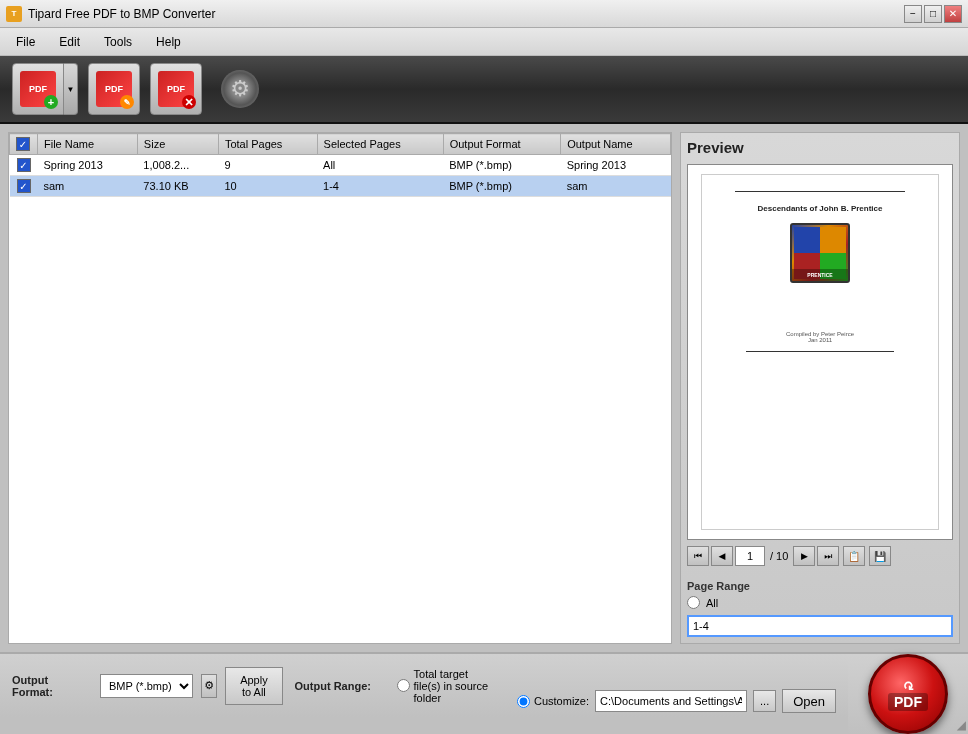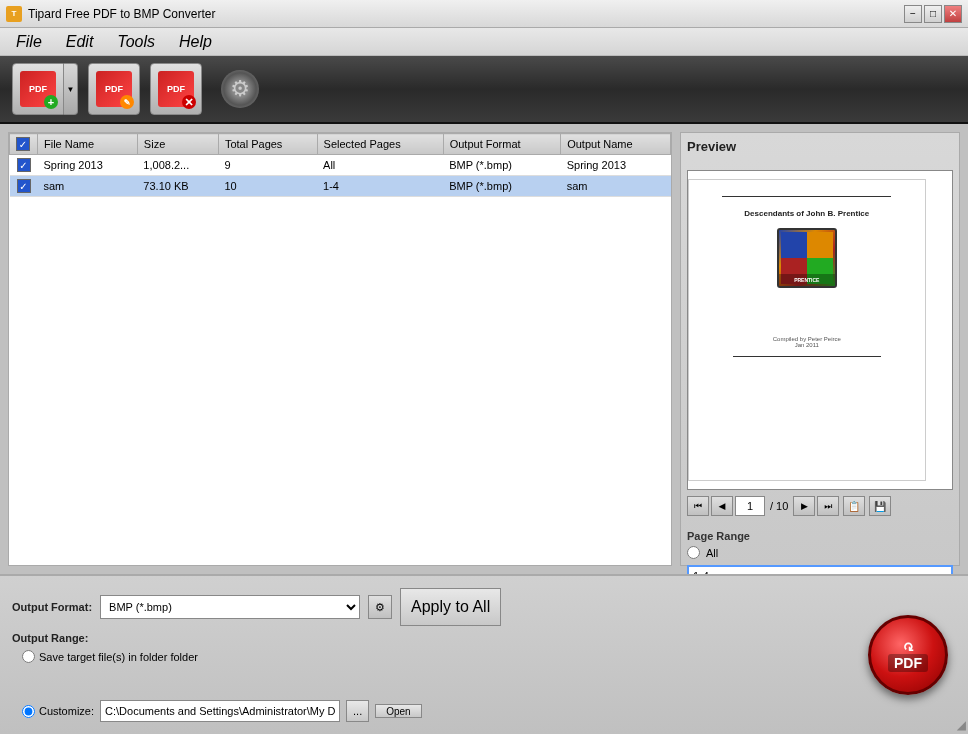--- a/index.html
+++ b/index.html
@@ -46,22 +46,21 @@
       height: 28px;
       background: linear-gradient(to bottom, #e8e8e8, #d5d5d5);
       display: flex;
       align-items: center;
       padding: 0 4px;
       border-bottom: 1px solid #bbb;
     }
     .menu-item {
       padding: 4px 12px;
       cursor: pointer;
-      font-size: 16px;
-      font-style: italic;
+      font-size: 12px;
     }
 
     
     .toolbar {
       height: 68px;
       background: linear-gradient(to bottom, #4a4a4a, #2a2a2a, #3a3a3a);
       display: flex;
       align-items: center;
       padding: 6px 12px;
       gap: 4px;
@@ -165,31 +164,32 @@
     
     .preview-panel {
       width: 280px;
       background: linear-gradient(to bottom, #d8d8d8, #c8c8c8);
       border: 1px solid #aaa;
       display: flex;
       flex-direction: column;
       padding: 6px;
     }
     .preview-title {
-      font-size: 13px;
+      font-size: 15px;
       font-weight: bold;
-      margin-bottom: 16px;
+      margin-bottom: 8px;
       color: #222;
     }
     .preview-image {
       flex: 1;
       background: white;
       border: 1px solid #888;
       display: flex;
       align-items: center;
+      justify-content: center;
       overflow: hidden;
       min-height: 320px;
     }
     .preview-doc {
       width: 90%;
       height: 95%;
       background: white;
       border: 1px solid #ccc;
       display: flex;
       flex-direction: column;
@@ -302,24 +302,23 @@
       font-size: 11px;
       margin-top: 3px;
       background: white;
     }
     .range-hint { font-size: 10px; color: #555; margin-top: 2px; }
 
     
     .bottom-settings {
       background: linear-gradient(to bottom, #d0d0d0, #c0c0c0);
       border-top: 2px solid #aaa;
-      padding: 12px 12px;
-      display: flex;
-      flex-direction: column;
-      gap: 6px;
+      padding: 4px 12px;
+      display: flex;
+      gap: 12px;
     }
     .settings-row {
       display: flex;
       align-items: center;
       gap: 8px;
     }
     .settings-label {
       font-size: 11px;
       font-weight: bold;
       color: #222;
@@ -341,21 +340,21 @@
       cursor: pointer;
       display: flex; align-items: center; justify-content: center;
       font-size: 11px;
     }
     .apply-all-btn {
       height: 38px;
       padding: 0 10px;
       background: linear-gradient(to bottom, #e8e8e8, #c8c8c8);
       border: 1px solid #888;
       cursor: pointer;
-      font-size: 16px;
+      font-size: 11px;
     }
     .folder-row {
       display: flex;
       align-items: center;
       gap: 8px;
     }
     .radio-option {
       display: flex; align-items: center; gap: 4px; font-size: 11px;
     }
     .folder-path-input {
@@ -368,26 +367,26 @@
     }
     .dots-btn {
       height: 22px;
       padding: 0 6px;
       background: linear-gradient(to bottom, #e8e8e8, #c8c8c8);
       border: 1px solid #888;
       cursor: pointer;
       font-size: 11px;
     }
     .open-btn {
-      height: 14px;
+      height: 24px;
       padding: 0 10px;
       background: linear-gradient(to bottom, #e8e8e8, #c8c8c8);
       border: 1px solid #888;
       cursor: pointer;
-      font-size: 10px;
+      font-size: 13px;
     }
     .convert-btn {
       width: 80px; height: 80px;
       background: radial-gradient(circle at 40% 35%, #ff6666, #cc1111 50%, #880000);
       border-radius: 50%;
       border: 3px solid #660000;
       cursor: pointer;
       display: flex; flex-direction: column; align-items: center; justify-content: center;
       color: white;
       box-shadow: 0 4px 8px rgba(0,0,0,0.5);
@@ -584,21 +583,21 @@
             <button class="apply-all-btn">Apply to All</button>
           </div>
 
           <div class="settings-row">
             <span class="settings-label">Output Range:</span>
           </div>
 
           <div class="folder-row" style="padding-left:10px;">
             <div class="radio-option">
               <input type="radio" name="folderopt" style="">
-              <label>Save target file(s) in folder folder</label>
+              <label>Total target file(s) in source folder</label>
             </div>
           </div>
 
           <div class="folder-row" style="padding-left:10px; gap:6px;margin-top:31px;">
             <div class="radio-option">
               <input type="radio" name="folderopt" checked="" style="">
               <label>Customize:</label>
             </div>
             <input class="folder-path-input" type="text" style="flex: 1 1 0%; max-width: 240px;" value="C:\Documents and Settings\Administrator\My Documen|">
             <button class="dots-btn">...</button>

